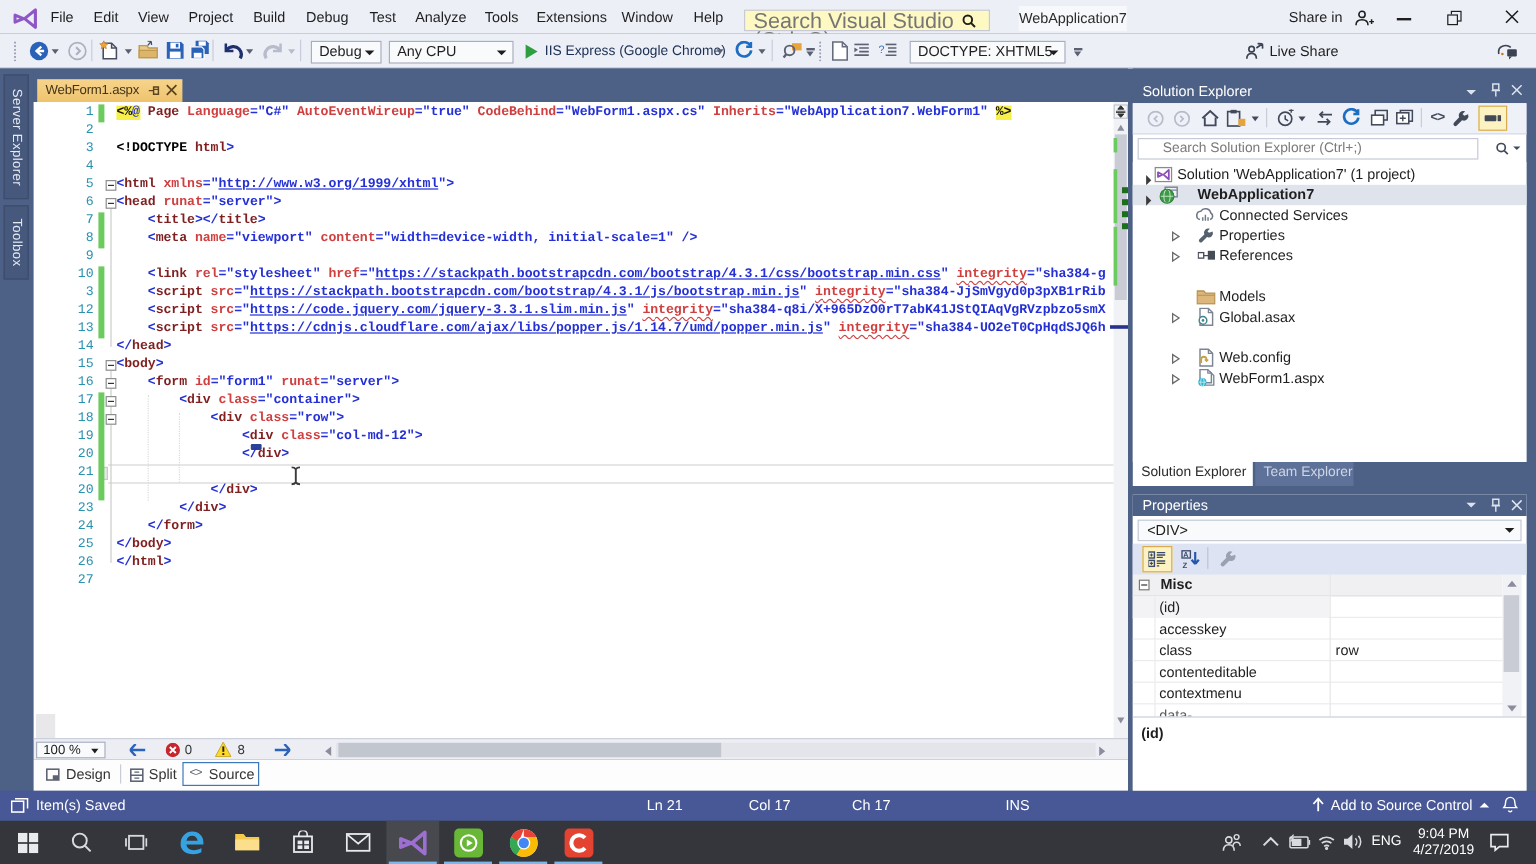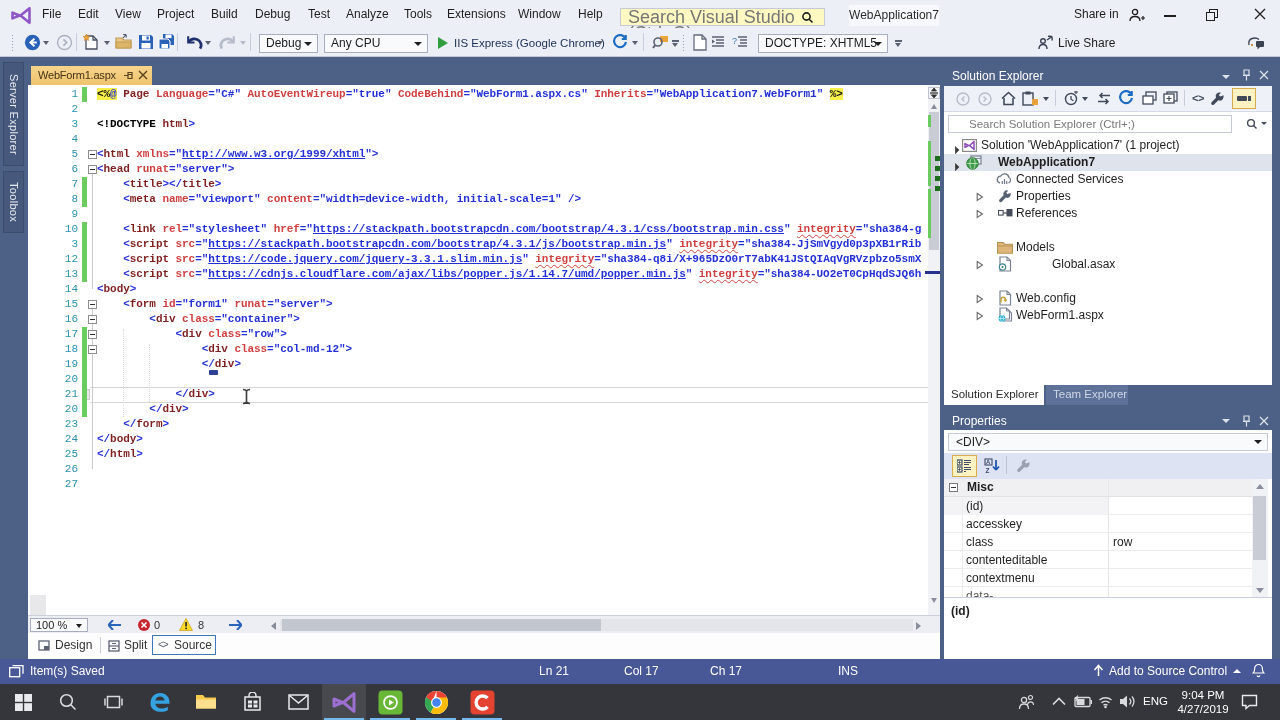--- a/index.html
+++ b/index.html
@@ -301,20 +301,21 @@
 <div>&nbsp;</div>
 <div><span class="b">&lt;</span><span class="t">html</span> <span class="a">xmlns</span><span class="b">="</span><span class="u">http://www.w3.org/1999/xhtml</span><span class="b">"&gt;</span></div>
 <div><span class="b">&lt;</span><span class="t">head</span> <span class="a">runat</span><span class="b">="server"&gt;</span></div>
 <div>    <span class="b">&lt;</span><span class="t">title</span><span class="b">&gt;&lt;/</span><span class="t">title</span><span class="b">&gt;</span></div>
 <div>    <span class="b">&lt;</span><span class="t">meta</span> <span class="a">name</span><span class="b">="viewport"</span> <span class="a">content</span><span class="b">="width=device-width, initial-scale=1"</span> <span class="b">/&gt;</span></div>
 <div>&nbsp;</div>
 <div>    <span class="b">&lt;</span><span class="t">link</span> <span class="a">rel</span><span class="b">="stylesheet"</span> <span class="a">href</span><span class="b">="</span><span class="u">https://stackpath.bootstrapcdn.com/bootstrap/4.3.1/css/bootstrap.min.css</span><span class="b">"</span> <span class="w">integrity</span><span class="b">="sha384-g</span></div>
 <div>    <span class="b">&lt;</span><span class="t">script</span> <span class="a">src</span><span class="b">="</span><span class="u">https://stackpath.bootstrapcdn.com/bootstrap/4.3.1/js/bootstrap.min.js</span><span class="b">"</span> <span class="w">integrity</span><span class="b">="sha384-JjSmVgyd0p3pXB1rRib</span></div>
 <div>    <span class="b">&lt;</span><span class="t">script</span> <span class="a">src</span><span class="b">="</span><span class="u">https://code.jquery.com/jquery-3.3.1.slim.min.js</span><span class="b">"</span> <span class="w">integrity</span><span class="b">="sha384-q8i/X+965DzO0rT7abK41JStQIAqVgRVzpbzo5smX</span></div>
 <div>    <span class="b">&lt;</span><span class="t">script</span> <span class="a">src</span><span class="b">="</span><span class="u">https://cdnjs.cloudflare.com/ajax/libs/popper.js/1.14.7/umd/popper.min.js</span><span class="b">"</span> <span class="w">integrity</span><span class="b">="sha384-UO2eT0CpHqdSJQ6h</span></div>
+<div><span class="b">&lt;/</span><span class="t">head</span><span class="b">&gt;</span></div>
 <div><span class="b">&lt;</span><span class="t">body</span><span class="b">&gt;</span></div>
 <div>    <span class="b">&lt;</span><span class="t">form</span> <span class="a">id</span><span class="b">="form1"</span> <span class="a">runat</span><span class="b">="server"&gt;</span></div>
 <div>        <span class="b">&lt;</span><span class="t">div</span> <span class="a">class</span><span class="b">="container"&gt;</span></div>
 <div>            <span class="b">&lt;</span><span class="t">div</span> <span class="a">class</span><span class="b">="row"&gt;</span></div>
 <div>                <span class="b">&lt;</span><span class="t">div</span> <span class="a">class</span><span class="b">="col-md-12"&gt;</span></div>
 <div>                <span class="b">&lt;/</span><span class="t">div</span><span class="b">&gt;</span></div>
 <div>&nbsp;</div>
 <div>            <span class="b">&lt;/</span><span class="t">div</span><span class="b">&gt;</span></div>
 <div>        <span class="b">&lt;/</span><span class="t">div</span><span class="b">&gt;</span></div>
 <div>    <span class="b">&lt;/</span><span class="t">form</span><span class="b">&gt;</span></div>
@@ -516,21 +517,21 @@
     <div class="trow" style="top:121px;">
       <svg class="abs" style="left:32px;top:4px" width="8" height="10" viewBox="0 0 8 10">
           <path d="M1.2 1.5 L6.5 5 L1.2 8.5 Z" fill="#fff" stroke="#6a6a6a" stroke-width="1.1"></path>
         </svg>
       <svg class="abs" style="left:54px;top:0px" width="14" height="16" viewBox="0 0 14 16">
           <path d="M2 1 h7 l3.5 3.5 v10.5 h-10.5 z" fill="#fff" stroke="#7a8494" stroke-width="1.2"></path>
           <path d="M9 1 v3.5 h3.5" fill="none" stroke="#7a8494" stroke-width="1.1"></path>
           <circle cx="4.5" cy="11" r="3.2" fill="#fff" stroke="#3f8490" stroke-width="1.2"></circle>
           <circle cx="4.5" cy="11" r="1.1" fill="#3f8490"></circle>
         </svg>
-      <div class="abs" style="left:72px;margin-left:36px;">Global.asax</div>
+      <div class="abs" style="left:72px;">Global.asax</div>
     </div>
     <div class="trow" style="top:155px;">
       <svg class="abs" style="left:32px;top:4px" width="8" height="10" viewBox="0 0 8 10">
           <path d="M1.2 1.5 L6.5 5 L1.2 8.5 Z" fill="#fff" stroke="#6a6a6a" stroke-width="1.1"></path>
         </svg>
       <svg class="abs" style="left:54px;top:0px" width="14" height="16" viewBox="0 0 14 16">
           <path d="M2 1 h7 l3.5 3.5 v10.5 h-10.5 z" fill="#fff" stroke="#7a8494" stroke-width="1.2"></path>
           <path d="M9 1 v3.5 h3.5" fill="none" stroke="#7a8494" stroke-width="1.1"></path>
           <path d="M3 12.5 v-3 a2.2 2.2 0 0 1 4.4 0 l0 1" fill="none" stroke="#c7a23c" stroke-width="1.5"></path>
           <path d="M6 9.5 l1.4 1.6 1.5 -1.5" fill="none" stroke="#c7a23c" stroke-width="1.2"></path>

